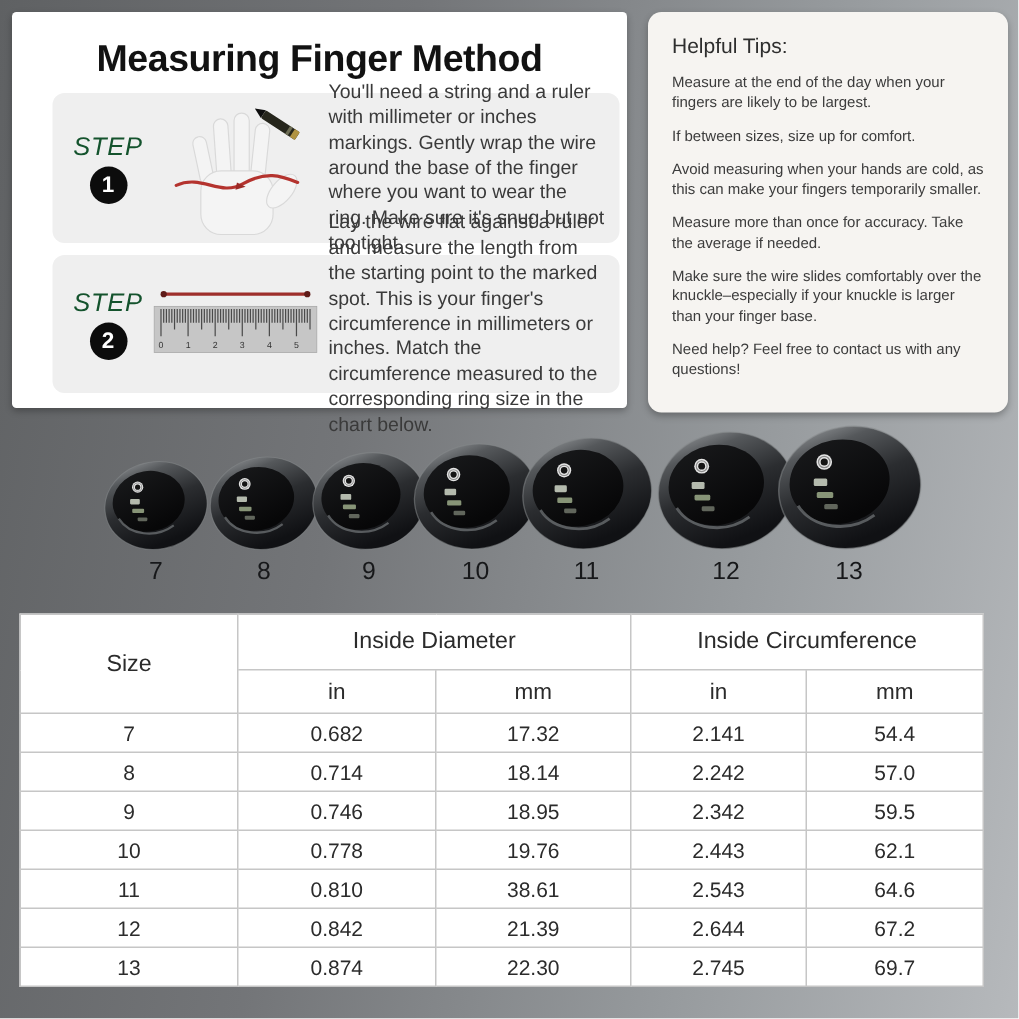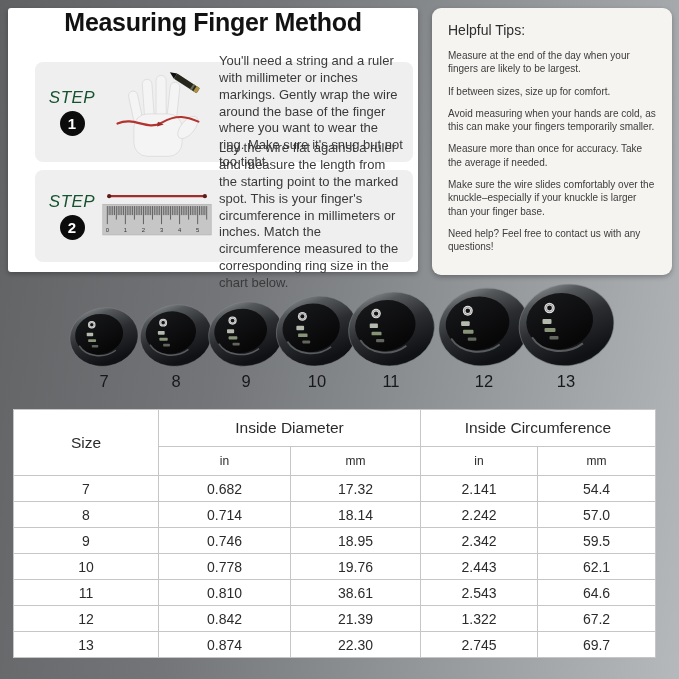--- a/index.html
+++ b/index.html
@@ -3,21 +3,21 @@
 <meta charset="utf-8">
 <style>
   html,body{margin:0;padding:0;}
   body{font-family:"Liberation Sans","DejaVu Sans",sans-serif;}
   #stage{position:relative;width:679px;height:679px;overflow:hidden;
     background:linear-gradient(100deg,#5f6163 0%,#737578 35%,#969a9d 70%,#b6b9bc 100%);}
 
   
   .method-card{position:absolute;left:8px;top:8px;width:410px;height:264px;background:#ffffff;
     border-radius:3px;box-shadow:0 2px 5px rgba(0,0,0,.28);}
-  .method-title{margin:0;text-align:center;font-size:25px;font-weight:700;
+  .method-title{margin:0;padding-top:17px;text-align:center;font-size:25px;font-weight:700;
     color:#121212;letter-spacing:-0.3px;}
   .step-card{position:absolute;left:27px;width:378px;background:#efefef;border-radius:8px;
     display:flex;align-items:center;padding:0;box-sizing:border-box;}
   .step-card.s1{top:54px;height:100px;}
   .step-card.s2{top:162px;height:92px;}
   .step-head{width:58px;flex:none;text-align:center;margin-left:8px;}
   .step-label{font-size:17px;color:#14532d;letter-spacing:.5px;font-style:italic;}
   .step-badge{width:25px;height:25px;border-radius:50%;background:#0c0c0c;color:#fff;
     font-size:15px;font-weight:700;line-height:25px;text-align:center;margin:3px auto 0;}
   .step-illus{width:112px;flex:none;display:flex;align-items:center;justify-content:center;}
@@ -35,21 +35,21 @@
   .ring-size-label{position:absolute;top:372px;width:40px;text-align:center;
     font-size:16.5px;color:#17181a;}
 
   
   .chart-wrap{position:absolute;left:13px;top:409px;}
   table.size-chart{border-collapse:collapse;width:642px;table-layout:fixed;background:#ffffff;
     color:#2b2b2b;}
   .size-chart th,.size-chart td{border:1px solid #c6c6c6;text-align:center;font-weight:400;
     padding:0;}
   .size-chart th.h1{height:36px;font-size:15.5px;}
-  .size-chart th.h2{height:28px;font-size:12px;}
+  .size-chart th.h2{height:28px;font-size:15px;}
   .size-chart td{height:25px;font-size:14px;}
   .size-chart col.c-size{width:145px;}
   .size-chart col.c-din{width:132px;}
   .size-chart col.c-dmm{width:130px;}
   .size-chart col.c-cin{width:117px;}
   .size-chart col.c-cmm{width:118px;}
 </style>
 </head>
 <body>
 
@@ -428,21 +428,21 @@
             <td>11</td>
             <td>0.810</td>
             <td>38.61</td>
             <td>2.543</td>
             <td>64.6</td>
           </tr>
           <tr>
             <td>12</td>
             <td>0.842</td>
             <td>21.39</td>
-            <td>1.322</td>
+            <td>2.644</td>
             <td>67.2</td>
           </tr>
           <tr>
             <td>13</td>
             <td>0.874</td>
             <td>22.30</td>
             <td>2.745</td>
             <td>69.7</td>
           </tr>
         </tbody>

